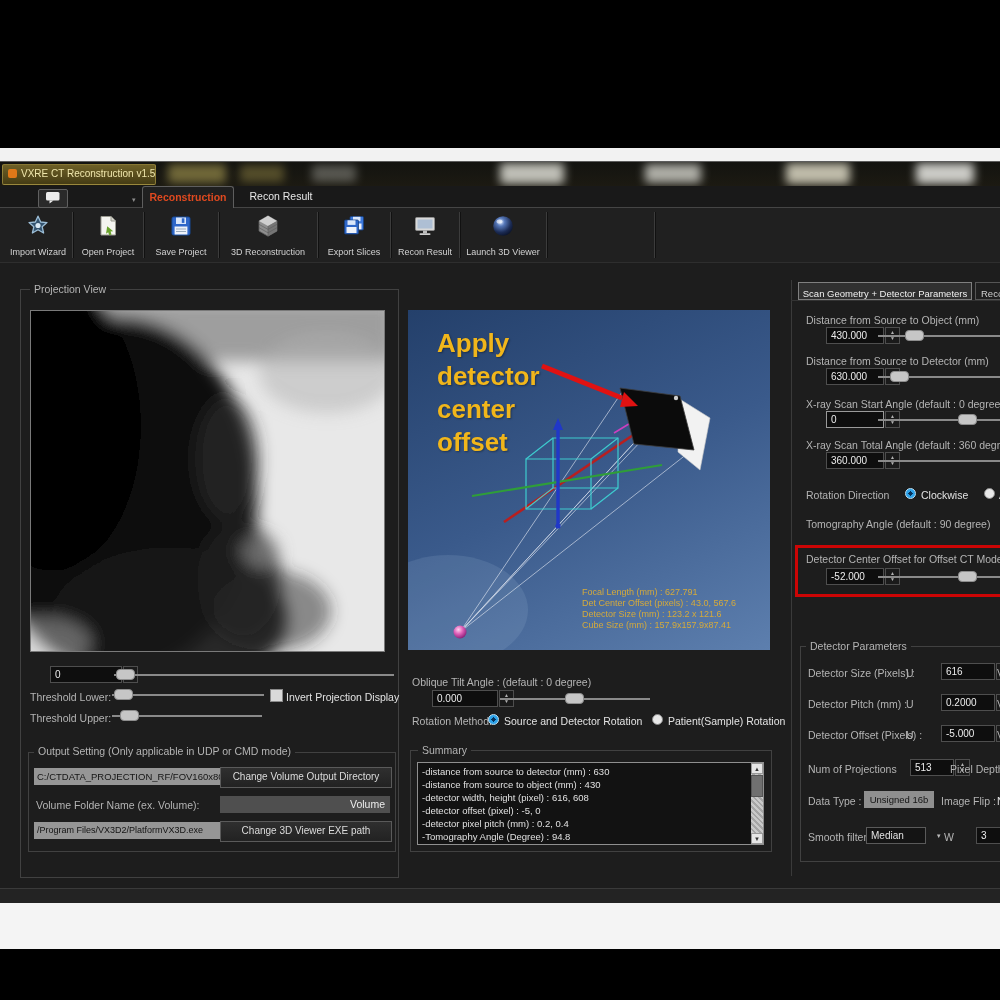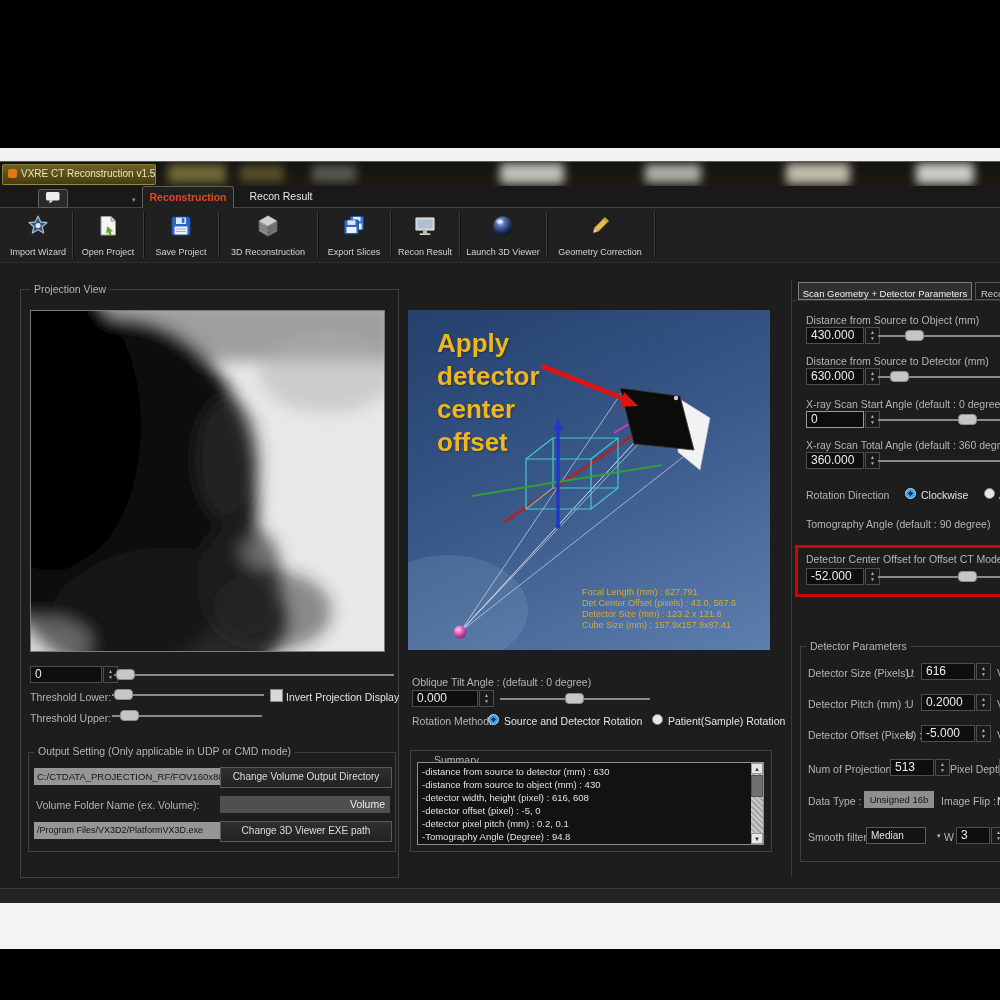--- a/index.html
+++ b/index.html
@@ -2,22 +2,22 @@
 <html><head>
 <meta charset="utf-8">
 <style>
   html,body{margin:0;padding:0;background:#000;}
   .page{position:relative;width:1000px;height:1000px;background:#404040;overflow:hidden;
         font-family:"Liberation Sans",sans-serif;-webkit-font-smoothing:antialiased;}
   .abs{position:absolute;}
   .lbl{position:absolute;color:#b4b4b4;font-size:10.5px;line-height:12px;white-space:nowrap;}
   .lbl.bright{color:#e2e2e2;}
   .spin{position:absolute;display:flex;align-items:stretch;height:17px;}
-  .spin .sv{background:#0e0e0e;border:1px solid #4e4e4e;color:#ececec;font-size:12px;line-height:15px;
-            padding:0 4px;overflow:hidden;white-space:nowrap;}
+  .spin .sv{background:#0e0e0e;border:1px solid #4e4e4e;color:#ececec;font-size:10px;line-height:15px;
+            padding:0 4px;overflow:hidden;white-space:nowrap;margin-left:20px;}
   .spin .sa{width:13px;margin-left:1px;border:1px solid #4e4e4e;background:#1a1a1a;color:#b0b0b0;display:flex;
             flex-direction:column;align-items:center;justify-content:center;font-size:5px;line-height:5px;gap:1px;}
   .slider{position:absolute;height:14px;}
   .sl-track{position:absolute;left:0;right:0;top:6px;height:2px;background:#8a8a8a;}
   .sl-thumb{position:absolute;top:1px;width:17px;height:9px;background:#c6c6c6;border:1px solid #8d8d8d;border-radius:4px;}
   .gb{position:absolute;border:1px solid #414141;}
   .gb-t{position:absolute;background:#1d1d1d;padding:0 4px;color:#b4b4b4;font-size:10.5px;white-space:nowrap;}
   .btn{position:absolute;background:linear-gradient(#2f2f2f,#222);border:1px solid #5a5a5a;color:#dcdcdc;
        font-size:10px;text-align:center;}
   .chip{position:absolute;background:#969696;color:#141414;font-size:9.5px;line-height:17px;padding:0 3px;
@@ -151,30 +151,20 @@
               <stop offset="70%" stop-color="#1c2c55"></stop>
               <stop offset="100%" stop-color="#0a1228"></stop>
             </radialGradient>
           </defs>
           <circle cx="12" cy="12" r="9.8" fill="url(#g-sph)"></circle>
           <ellipse cx="8.5" cy="7.5" rx="3" ry="2" fill="#fff" opacity=".6"></ellipse>
         </svg></span>
     <span class="tb-lbl">Launch 3D Viewer</span>
   </div>
   <div class="tb-sep" style="left:546px;"></div>
-  <div class="tb-btn" style="left:550px;width:100px;">
-    <span><svg width="24" height="24" viewBox="0 0 24 24">
-          <g transform="rotate(45 12 12)">
-            <rect x="9.4" y="2.5" width="5.2" height="14.5" fill="#e7bf55" stroke="#a8852c" stroke-width=".8"></rect>
-            <path d="M9.4 17l2.6 4.6L14.6 17z" fill="#f3e3b0" stroke="#a8852c" stroke-width=".6"></path>
-            <rect x="9.4" y="2.5" width="5.2" height="2.6" fill="#caa23c"></rect>
-          </g>
-        </svg></span>
-    <span class="tb-lbl">Geometry Correction</span>
-  </div>
   <div class="tb-sep" style="left:654px;"></div>
 
   <div class="abs" style="left:0;top:263px;width:1000px;height:625px;background:#1d1d1d;"></div>
   <div class="abs" style="left:791px;top:280px;width:1px;height:596px;background:#3a3a3a;"></div>
 
   <div class="gb" style="left:20px;top:289px;width:377px;height:587px;"></div>
   <div class="gb-t" style="left:30px;top:283px;">Projection View</div>
 
   <div class="abs" style="left:30px;top:310px;width:355px;height:342px;border:1px solid #7a7a7a;box-sizing:border-box;background:#e8e8e8;overflow:hidden;">
     <svg width="353" height="340" viewBox="0 0 353 340">
@@ -300,27 +290,27 @@
     <div class="sl-thumb" style="left:65px;"></div>
   </div>
 
   <div class="lbl" style="left:412px;top:715px;">Rotation Method:</div>
   <div class="radio sel" style="left:488px;top:714px;"></div>
   <div class="lbl bright" style="left:504px;top:715px;">Source and Detector Rotation</div>
   <div class="radio" style="left:652px;top:714px;"></div>
   <div class="lbl bright" style="left:668px;top:715px;">Patient(Sample) Rotation</div>
 
   <div class="gb" style="left:410px;top:750px;width:360px;height:100px;"></div>
-  <div class="gb-t" style="left:430px;top:744px;margin-top:10px;">Summary</div>
+  <div class="gb-t" style="left:418px;top:744px;">Summary</div>
   <div class="abs" style="left:417px;top:762px;width:347px;height:83px;background:#121212;border:1px solid #8f8f8f;box-sizing:border-box;overflow:hidden;">
     <div class="sumline" style="left:4px;top:3px;">-distance from source to detector (mm) : 630</div>
     <div class="sumline" style="left:4px;top:16px;">-distance from source to object (mm) : 430</div>
     <div class="sumline" style="left:4px;top:29px;">-detector width, height (pixel) : 616, 608</div>
     <div class="sumline" style="left:4px;top:42px;">-detector offset (pixel) : -5, 0</div>
-    <div class="sumline" style="left:4px;top:55px;">-detector pixel pitch (mm) : 0.2, 0.1</div>
+    <div class="sumline" style="left:4px;top:55px;">-detector pixel pitch (mm) : 0.2, 0.4</div>
     <div class="sumline" style="left:4px;top:68px;">-Tomography Angle (Degree) : 94.8</div>
     <div class="sb-track" style="right:0;top:0;width:12px;height:81px;"></div>
     <div class="sb-btn" style="right:0;top:0;">▲</div>
     <div class="sb-thumb" style="right:0;top:12px;height:22px;"></div>
     <div class="sb-btn" style="right:0;bottom:0;">▼</div>
   </div>
 
   <div class="abs" style="left:798px;top:282px;width:174px;height:18px;background:#303030;border:1px solid #7f7f7f;box-sizing:border-box;text-align:center;z-index:2;">
     <span style="color:#f0f0f0;font-size:9.5px;line-height:16px;white-space:nowrap;">Scan Geometry + Detector Parameters</span>
   </div>

